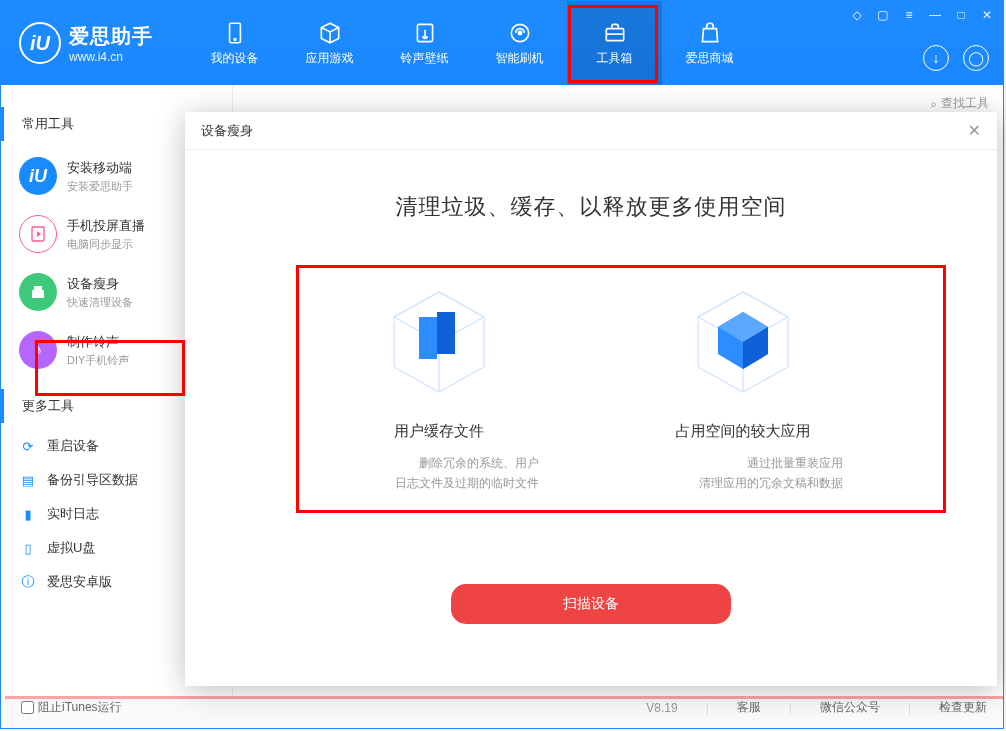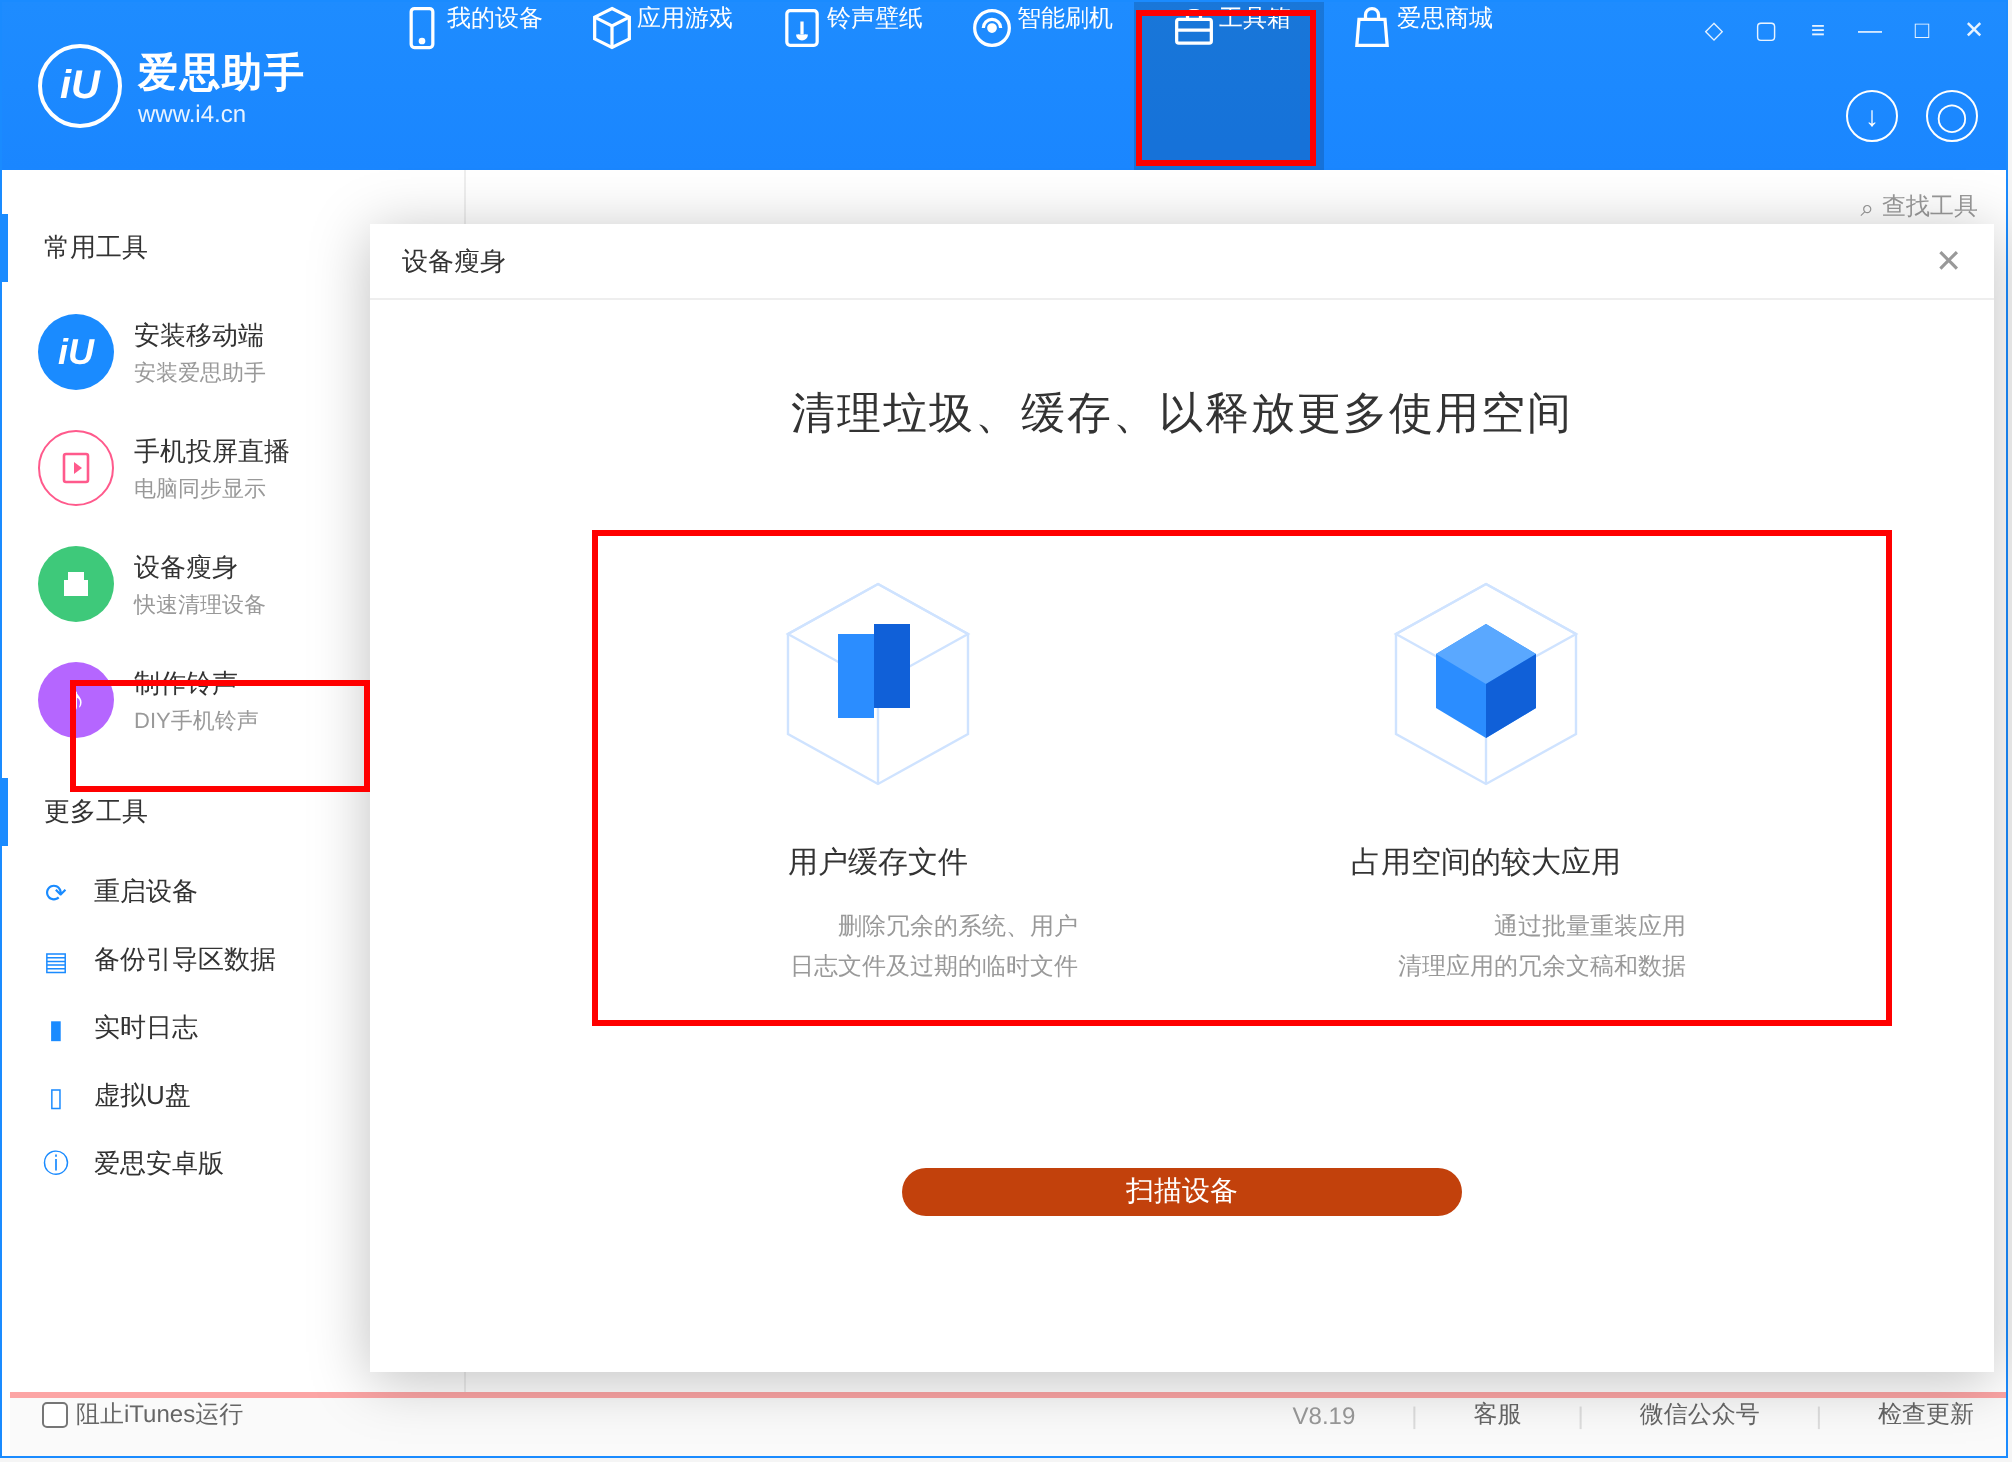--- a/index.html
+++ b/index.html
@@ -9,21 +9,21 @@
 
 
 .header { height: 84px; background: linear-gradient(180deg, #1e8cff 0%, #1a86ff 100%); display: flex; align-items: center; position: relative; }
 .logo-area { display: flex; align-items: center; padding: 0 18px; width: 186px; }
 .logo-circle { width: 42px; height: 42px; border: 2.5px solid #fff; border-radius: 50%; display: flex; align-items: center; justify-content: center; margin-right: 8px; }
 .logo-inner { color: #fff; font-weight: bold; font-size: 20px; font-style: italic; }
 .logo-text .cn { color: #fff; font-size: 20px; font-weight: bold; letter-spacing: 1px; }
 .logo-text .url { color: #fff; font-size: 12px; opacity: 0.9; }
 
 .nav-tabs { display: flex; height: 100%; }
-.nav-tab { width: 95px; display: flex; flex-direction: row; justify-content: center; color: #fff; cursor: pointer; position: relative; }
+.nav-tab { width: 95px; display: flex; flex-direction: column; align-items: center; justify-content: center; color: #fff; cursor: pointer; position: relative; }
 .nav-tab.active { background: rgba(0,0,0,0.15); }
 .nav-tab .label { font-size: 12px; }
 .nav-tab svg { width: 26px; height: 26px; margin-bottom: 4px; }
 
 .highlight-box { position: absolute; border: 3px solid #ff0000; pointer-events: none; z-index: 100; }
 .hl1 { top: 4px; left: 567px; width: 90px; height: 78px; }
 
 .win-controls { position: absolute; right: 8px; top: 6px; display: flex; gap: 10px; color: #fff; }
 .win-controls span { width: 16px; height: 16px; display: inline-flex; align-items: center; justify-content: center; cursor: pointer; font-size: 12px; opacity: 0.9; }
 .header-right-icons { position: absolute; right: 14px; bottom: 14px; display: flex; gap: 14px; }
@@ -61,21 +61,21 @@
 .modal-body { padding: 42px 40px 20px; text-align: center; }
 .modal-title { font-size: 22px; color: #333; letter-spacing: 1px; margin-bottom: 40px; }
 
 .options { display: flex; justify-content: center; gap: 104px; margin-top: 20px; padding: 20px 0 30px; }
 .hl3 { top: 264px; left: 295px; width: 650px; height: 248px; }
 .option { width: 200px; }
 .option-icon { width: 120px; height: 120px; margin: 0 auto 20px; position: relative; }
 .option-title { font-size: 15px; color: #333; font-weight: 500; margin-bottom: 12px; }
 .option-desc { font-size: 12px; color: #999; line-height: 1.7; text-align: right; }
 
-.scan-btn { width: 280px; height: 24px; background: #c2410c; color: #fff; border: none; border-radius: 15px; font-size: 14px; cursor: pointer; margin-top: 60px; }
+.scan-btn { width: 280px; height: 40px; background: #ef4444; color: #fff; border: none; border-radius: 15px; font-size: 14px; cursor: pointer; margin-top: 60px; }
 
 
 .footer { position: absolute; bottom: 0; left: 4px; right: 0; height: 32px; border-top: 3px solid #fca5a5; background: #fafafa; display: flex; align-items: flex-start; padding: 0 16px; font-size: 12px; color: #666; }
 .footer .chk { display: flex; align-items: center; }
 .footer .chk input { margin-right: 4px; }
 .footer .right { margin-left: auto; display: flex; gap: 28px; align-items: center; }
 .footer .ver { color: #999; }
 .footer .sep { color: #ddd; }
 </style>
 </head>

